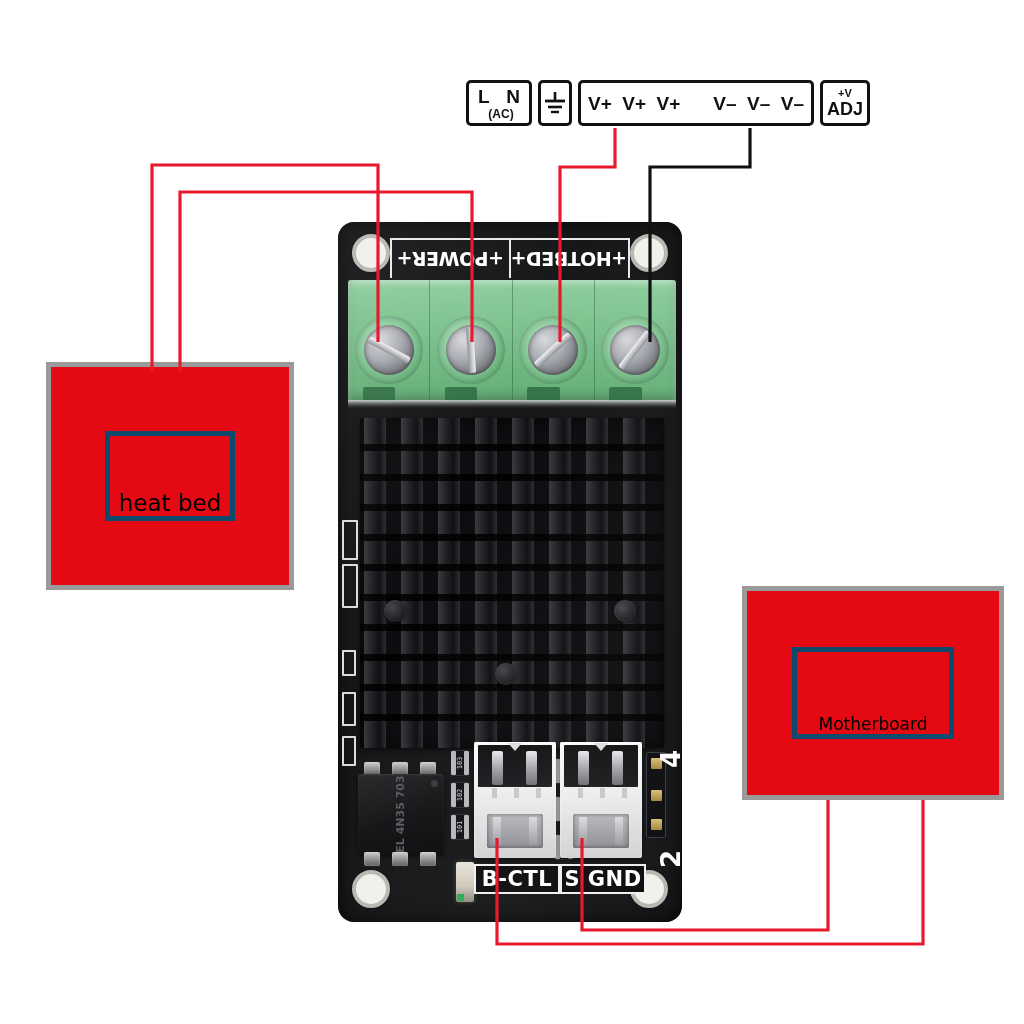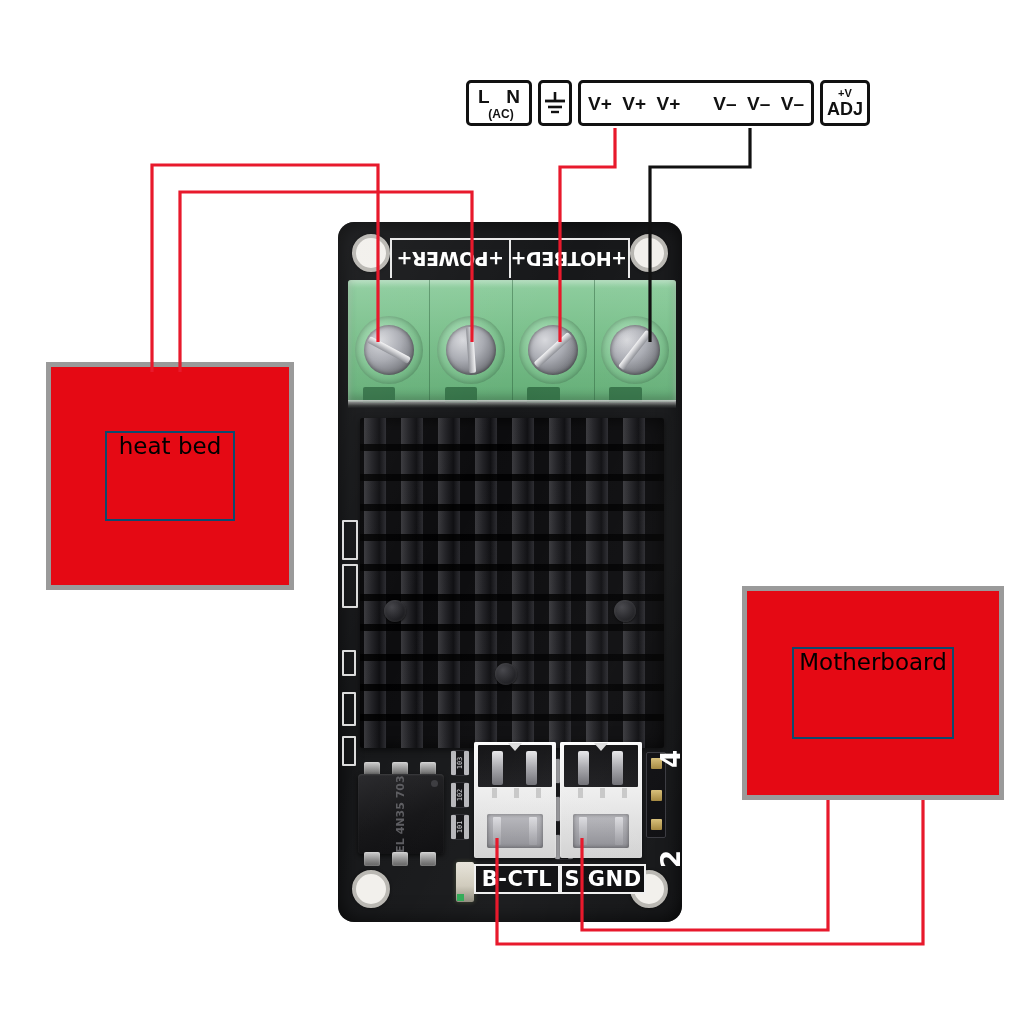--- a/index.html
+++ b/index.html
@@ -119,23 +119,23 @@
 
   
   .callout {
     position: absolute;
     box-sizing: border-box;
     display: flex;
     align-items: center;
     justify-content: center;
   }
   .callout-inner {
-    border: 2px solid #0c4a6e;
-    display: flex;
-    align-items: flex-start;
+    border: 5px solid #0c4a6e;
+    display: flex;
+    align-items: flex-end;
     justify-content: center;
     box-sizing: border-box;
   }
   .callout-label {
     color: #000000;
     font-family: "DejaVu Sans", sans-serif;
     white-space: nowrap;
   }
 
   
@@ -562,21 +562,21 @@
   </div>
 
   <div class="callout" style="left:46px; top:362px; width:248px; height:228px; background:#e50914; border:5px solid #9a9a9a;">
     <div class="callout-inner" style="width:130px; height:90px;">
       <span class="callout-label" style="font-size:23px;">heat bed</span>
     </div>
   </div>
 
   <div class="callout" style="left:742px; top:586px; width:262px; height:214px; background:#e50914; border:5px solid #9a9a9a;">
     <div class="callout-inner" style="width:162px; height:92px;">
-      <span class="callout-label" style="font-size:23px;">Motherboard</span>
+      <span class="callout-label" style="font-size:17px;">Motherboard</span>
     </div>
   </div>
 
   <div id="pcb">
 
     <div class="mount-hole mh-tl"></div>
     <div class="mount-hole mh-tr"></div>
     <div class="mount-hole mh-bl"></div>
     <div class="mount-hole mh-br"></div>
 

